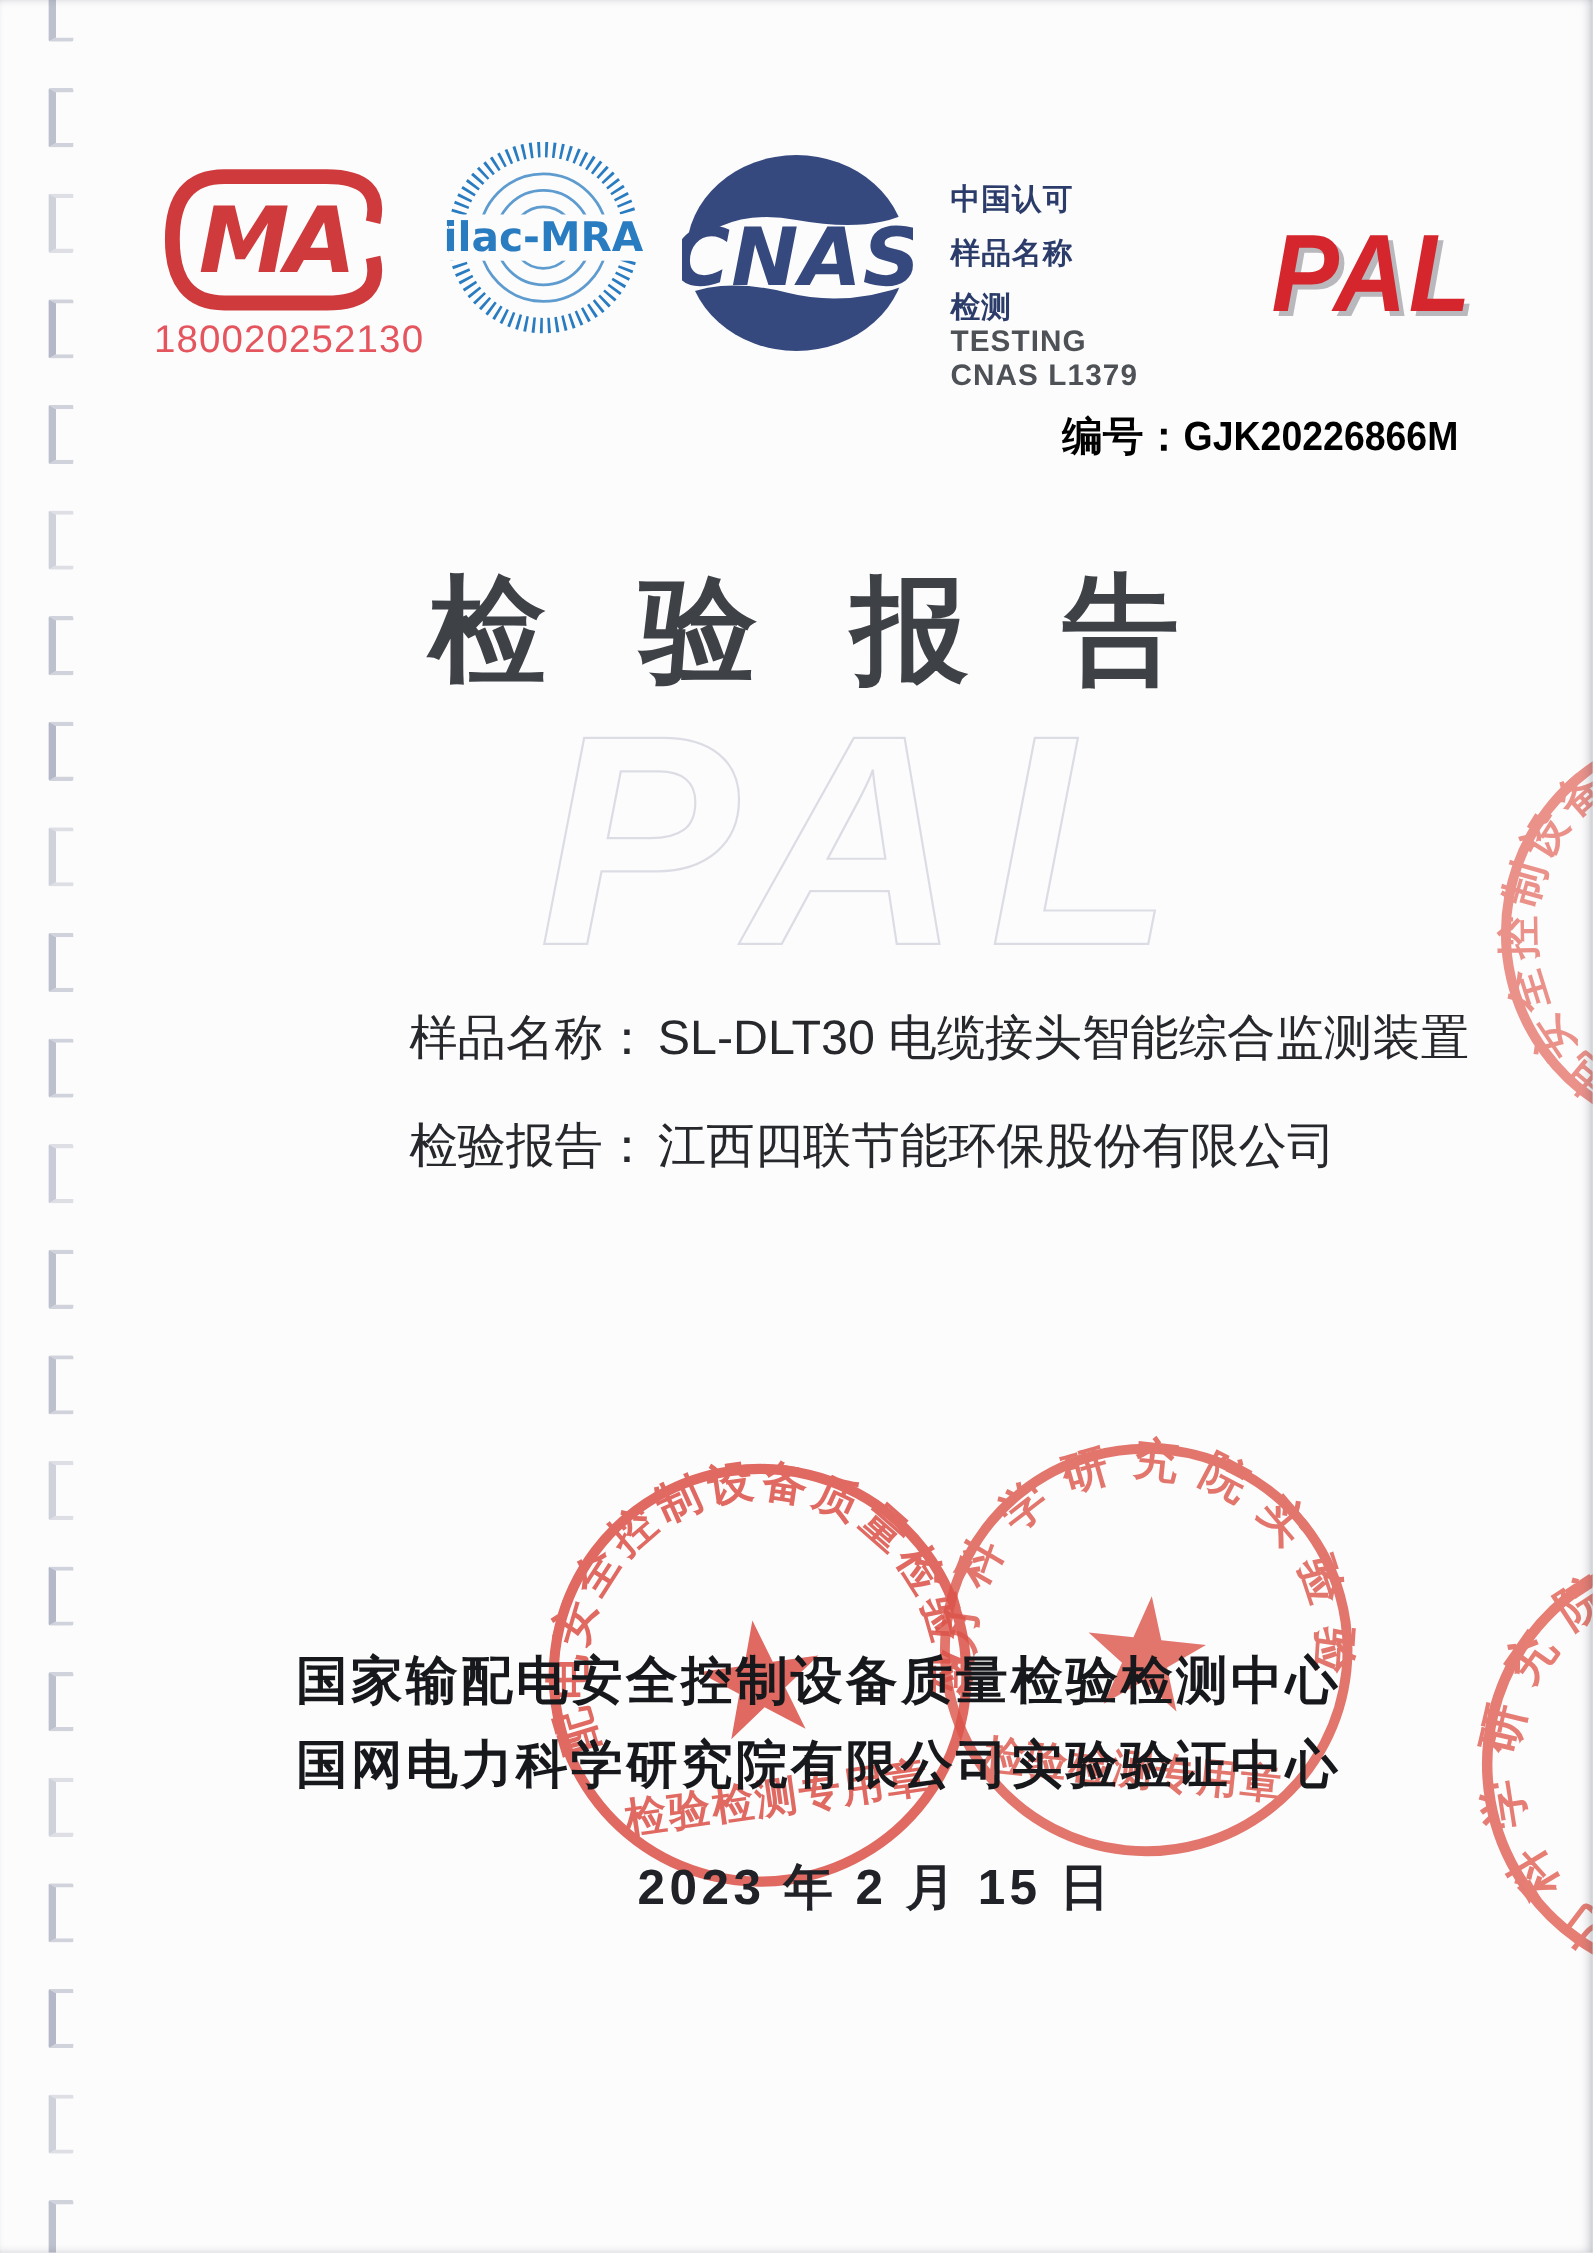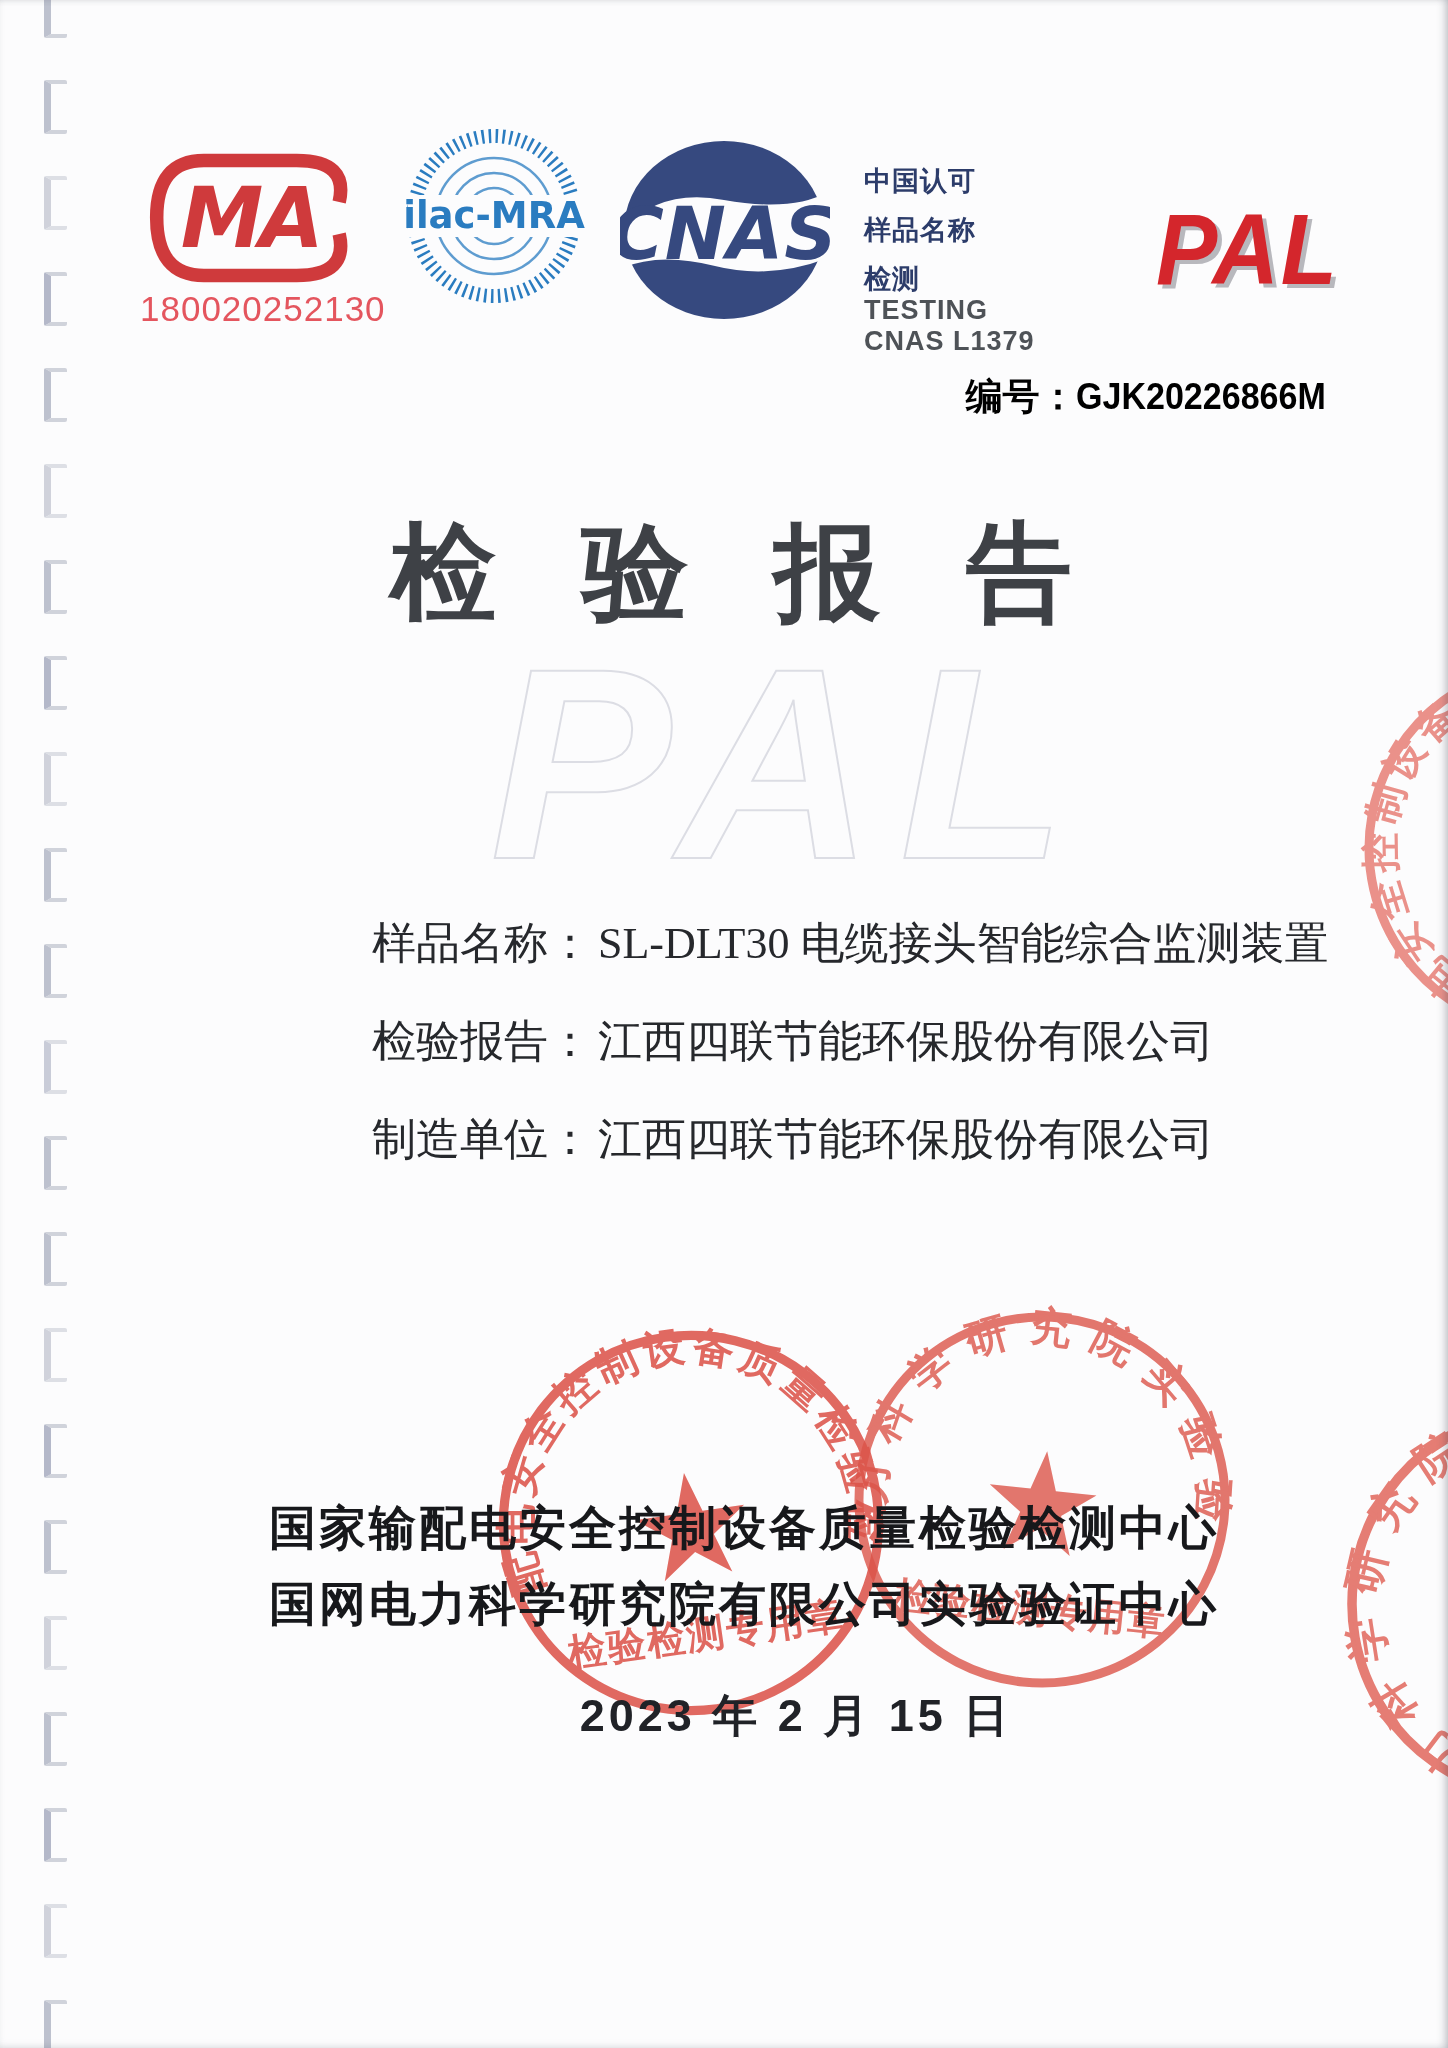--- a/index.html
+++ b/index.html
@@ -42,21 +42,21 @@
   .report-no { top:372px; right:100px; font-size:37px; font-weight:bold; color:#000000; white-space:nowrap; }
   .report-no .val { display:inline-block; transform:scaleX(.92); transform-origin:left; letter-spacing:0; }
 
   .title { top:502px; left:50px; width:1448px; text-align:center;
     font-size:106px; font-weight:bold; color:#3e4146; letter-spacing:86px; white-space:nowrap; }
 
   .watermark { top:608px; left:490px; font-size:272px; font-style:italic; font-weight:bold;
     letter-spacing:26px; color:transparent; -webkit-text-stroke:2px #dcdde4; z-index:0; }
 
   .field { left:372px; font-size:44px; color:#26282c; white-space:nowrap;
-    font-family:Liberation Serif, serif; z-index:3; }
+    font-family:Liberation Sans, sans-serif; z-index:3; }
   .f0{ top:914px } .f1{ top:1012px } .f2{ top:1110px } .f3{ top:1208px }
   .field .lbl{ margin-right:6px }
 
   .org { top:1490px; left:20px; width:1448px; text-align:center; z-index:3;
     font-size:47px; font-weight:bold; color:#17181b; line-height:76px; letter-spacing:3px; }
   .date { top:1686px; left:72px; width:1448px; text-align:center; z-index:3;
     font-size:45px; font-weight:bold; color:#202227; letter-spacing:4px; }
 
   .stamp { position:absolute; z-index:2; }
   .stampA { left:486px; top:1318px; width:410px; height:410px; transform:rotate(-8deg); opacity:.82; }
@@ -133,23 +133,20 @@
   </div>
 
   <h1 class="abs title">检验报告</h1>
 
   <div class="abs field f0">
     <span class="lbl">样品名称：</span><span>SL-DLT30 电缆接头智能综合监测装置</span>
   </div>
   <div class="abs field f1">
     <span class="lbl">检验报告：</span><span>江西四联节能环保股份有限公司</span>
   </div>
-  <div class="abs field f2">
-    <span class="lbl">制造单位：</span><span>江西四联节能环保股份有限公司</span>
-  </div>
 
   <svg class="stamp stampA" viewBox="0 0 400 400">
     <circle cx="200" cy="200" r="183" fill="none" stroke="#da4a40" stroke-width="9"></circle>
     <path id="arcA" d="M 50 245 A 157 157 0 1 1 350 245" fill="none"></path>
     <text font-size="40" font-weight="bold" fill="#da4a40" letter-spacing="5">
       <textPath href="#arcA" startOffset="50%" text-anchor="middle">国家输配电安全控制设备质量检验检测中心</textPath>
     </text>
     <text x="200" y="252" text-anchor="middle" font-size="140" fill="#da4a40">★</text>
     <text x="200" y="322" text-anchor="middle" font-size="37" font-weight="bold" fill="#da4a40" letter-spacing="2">检验检测专用章</text>
   </svg>

